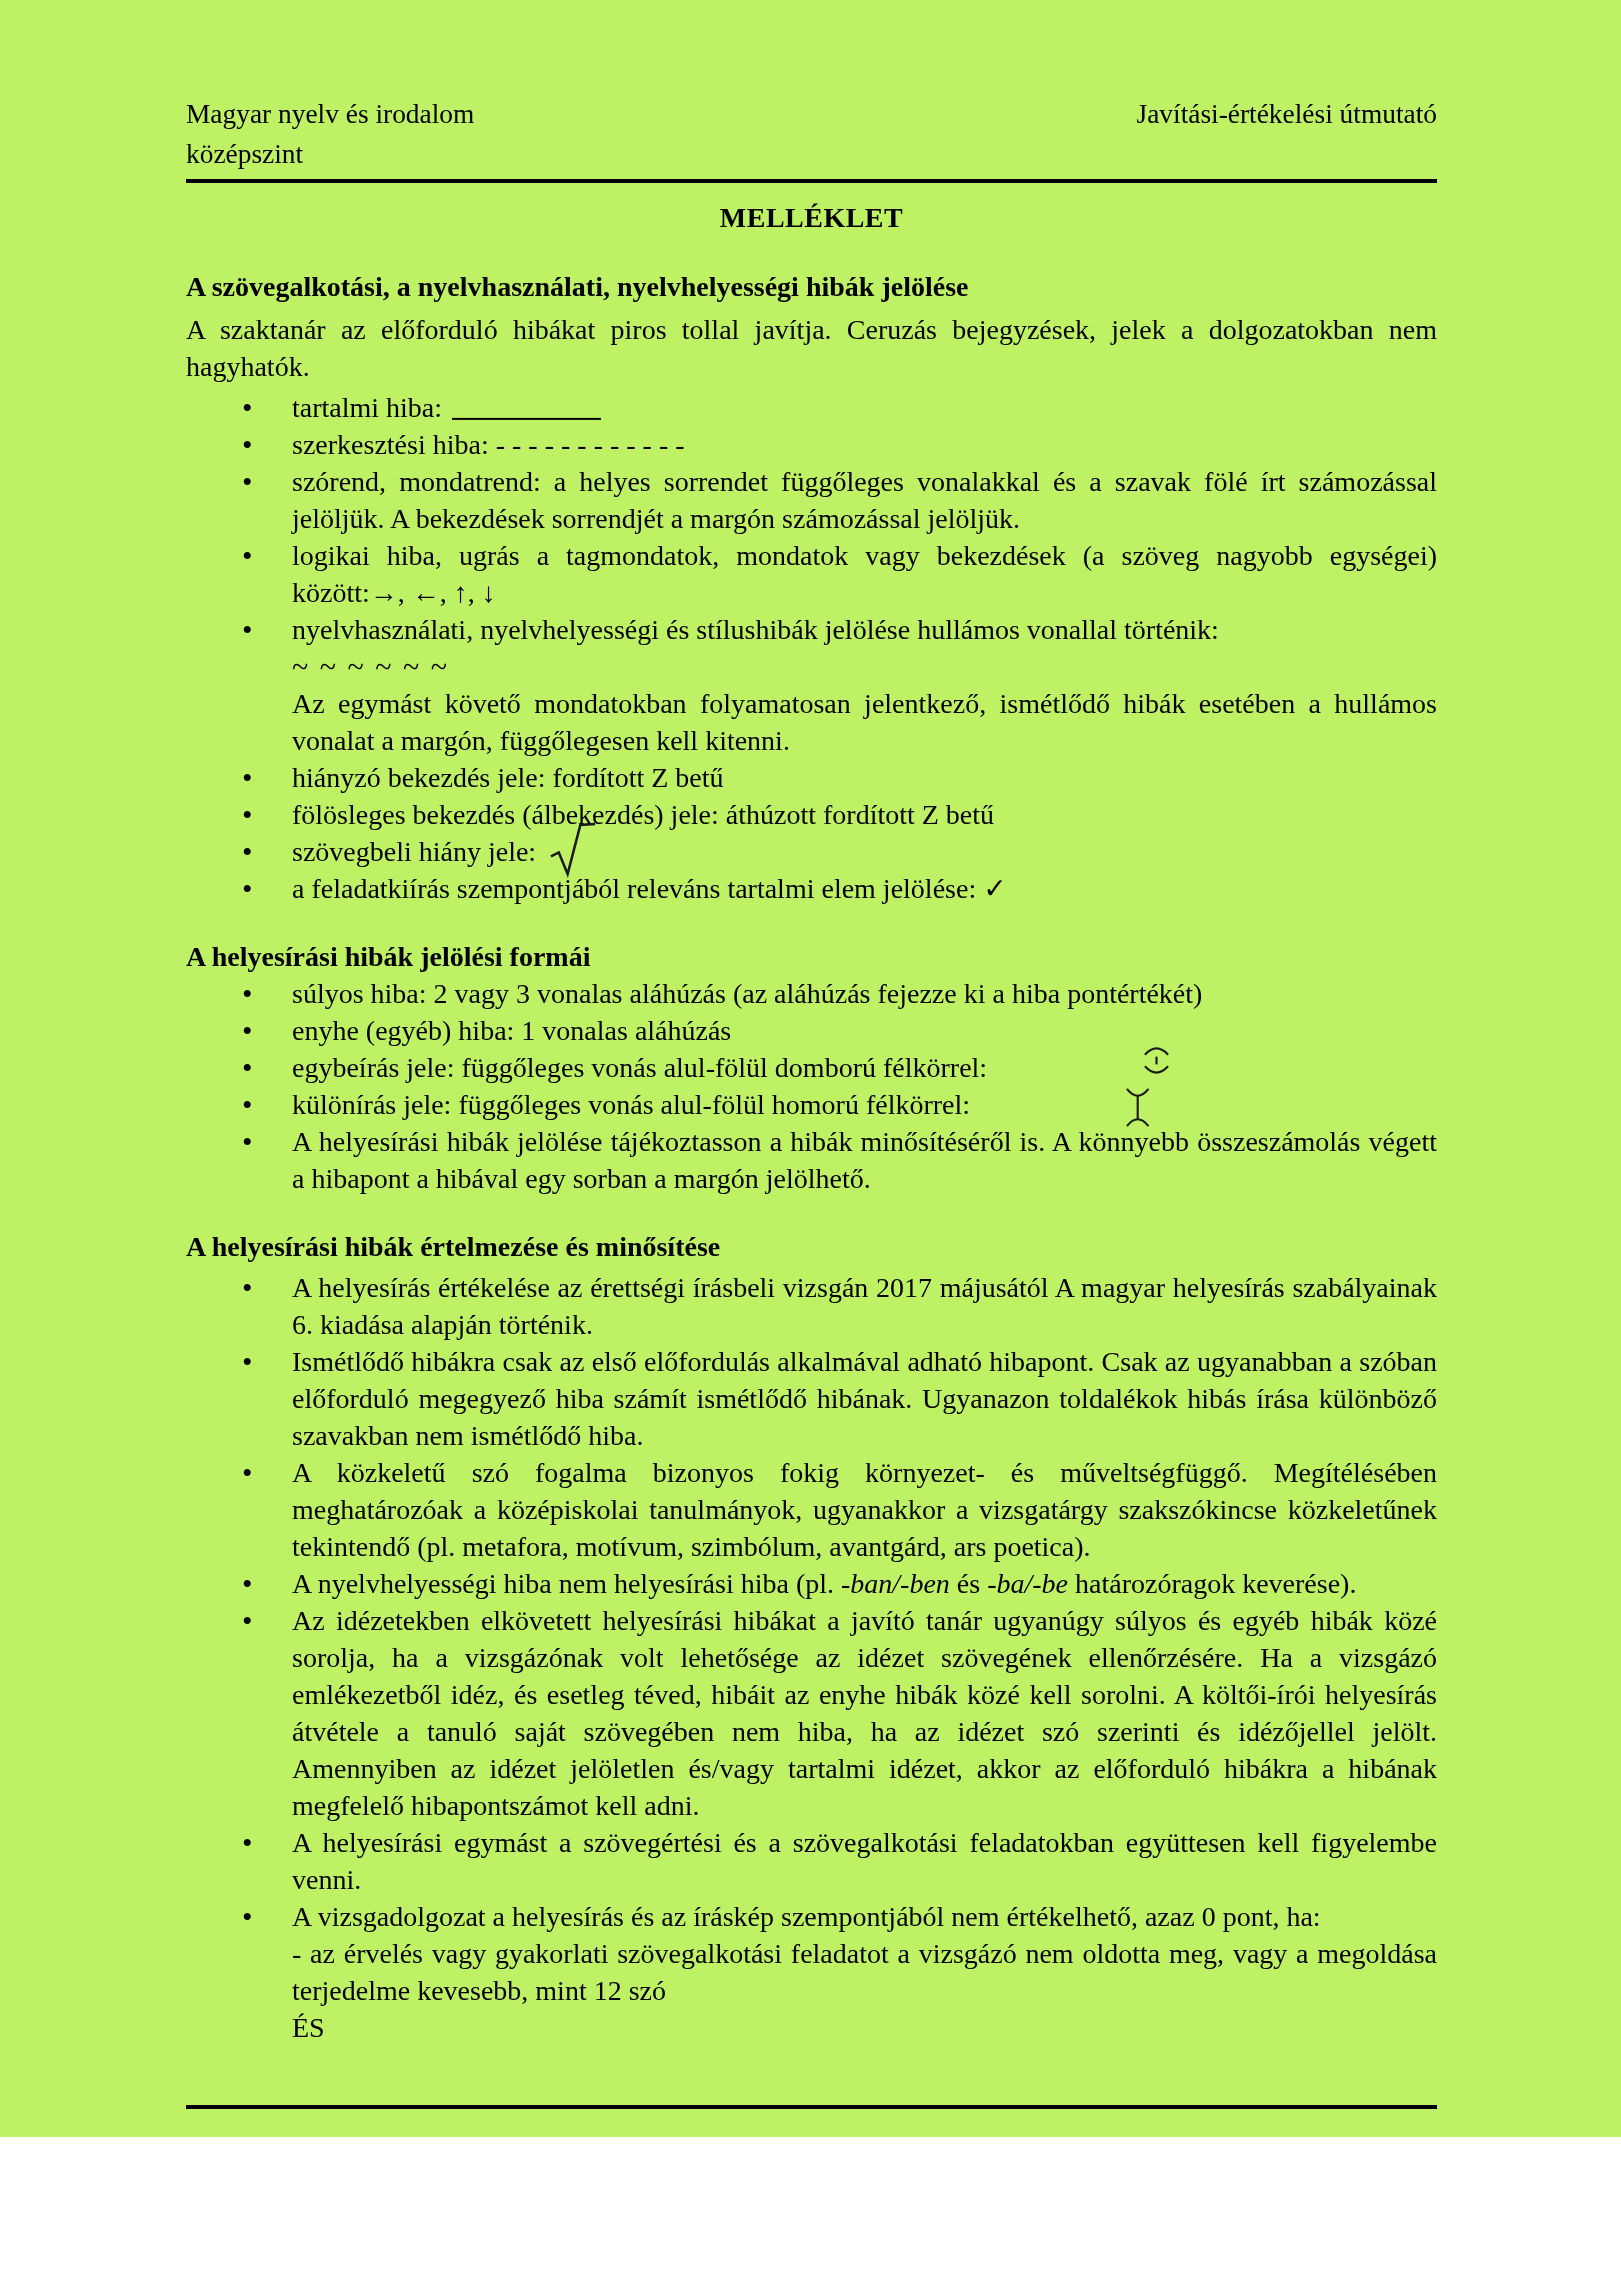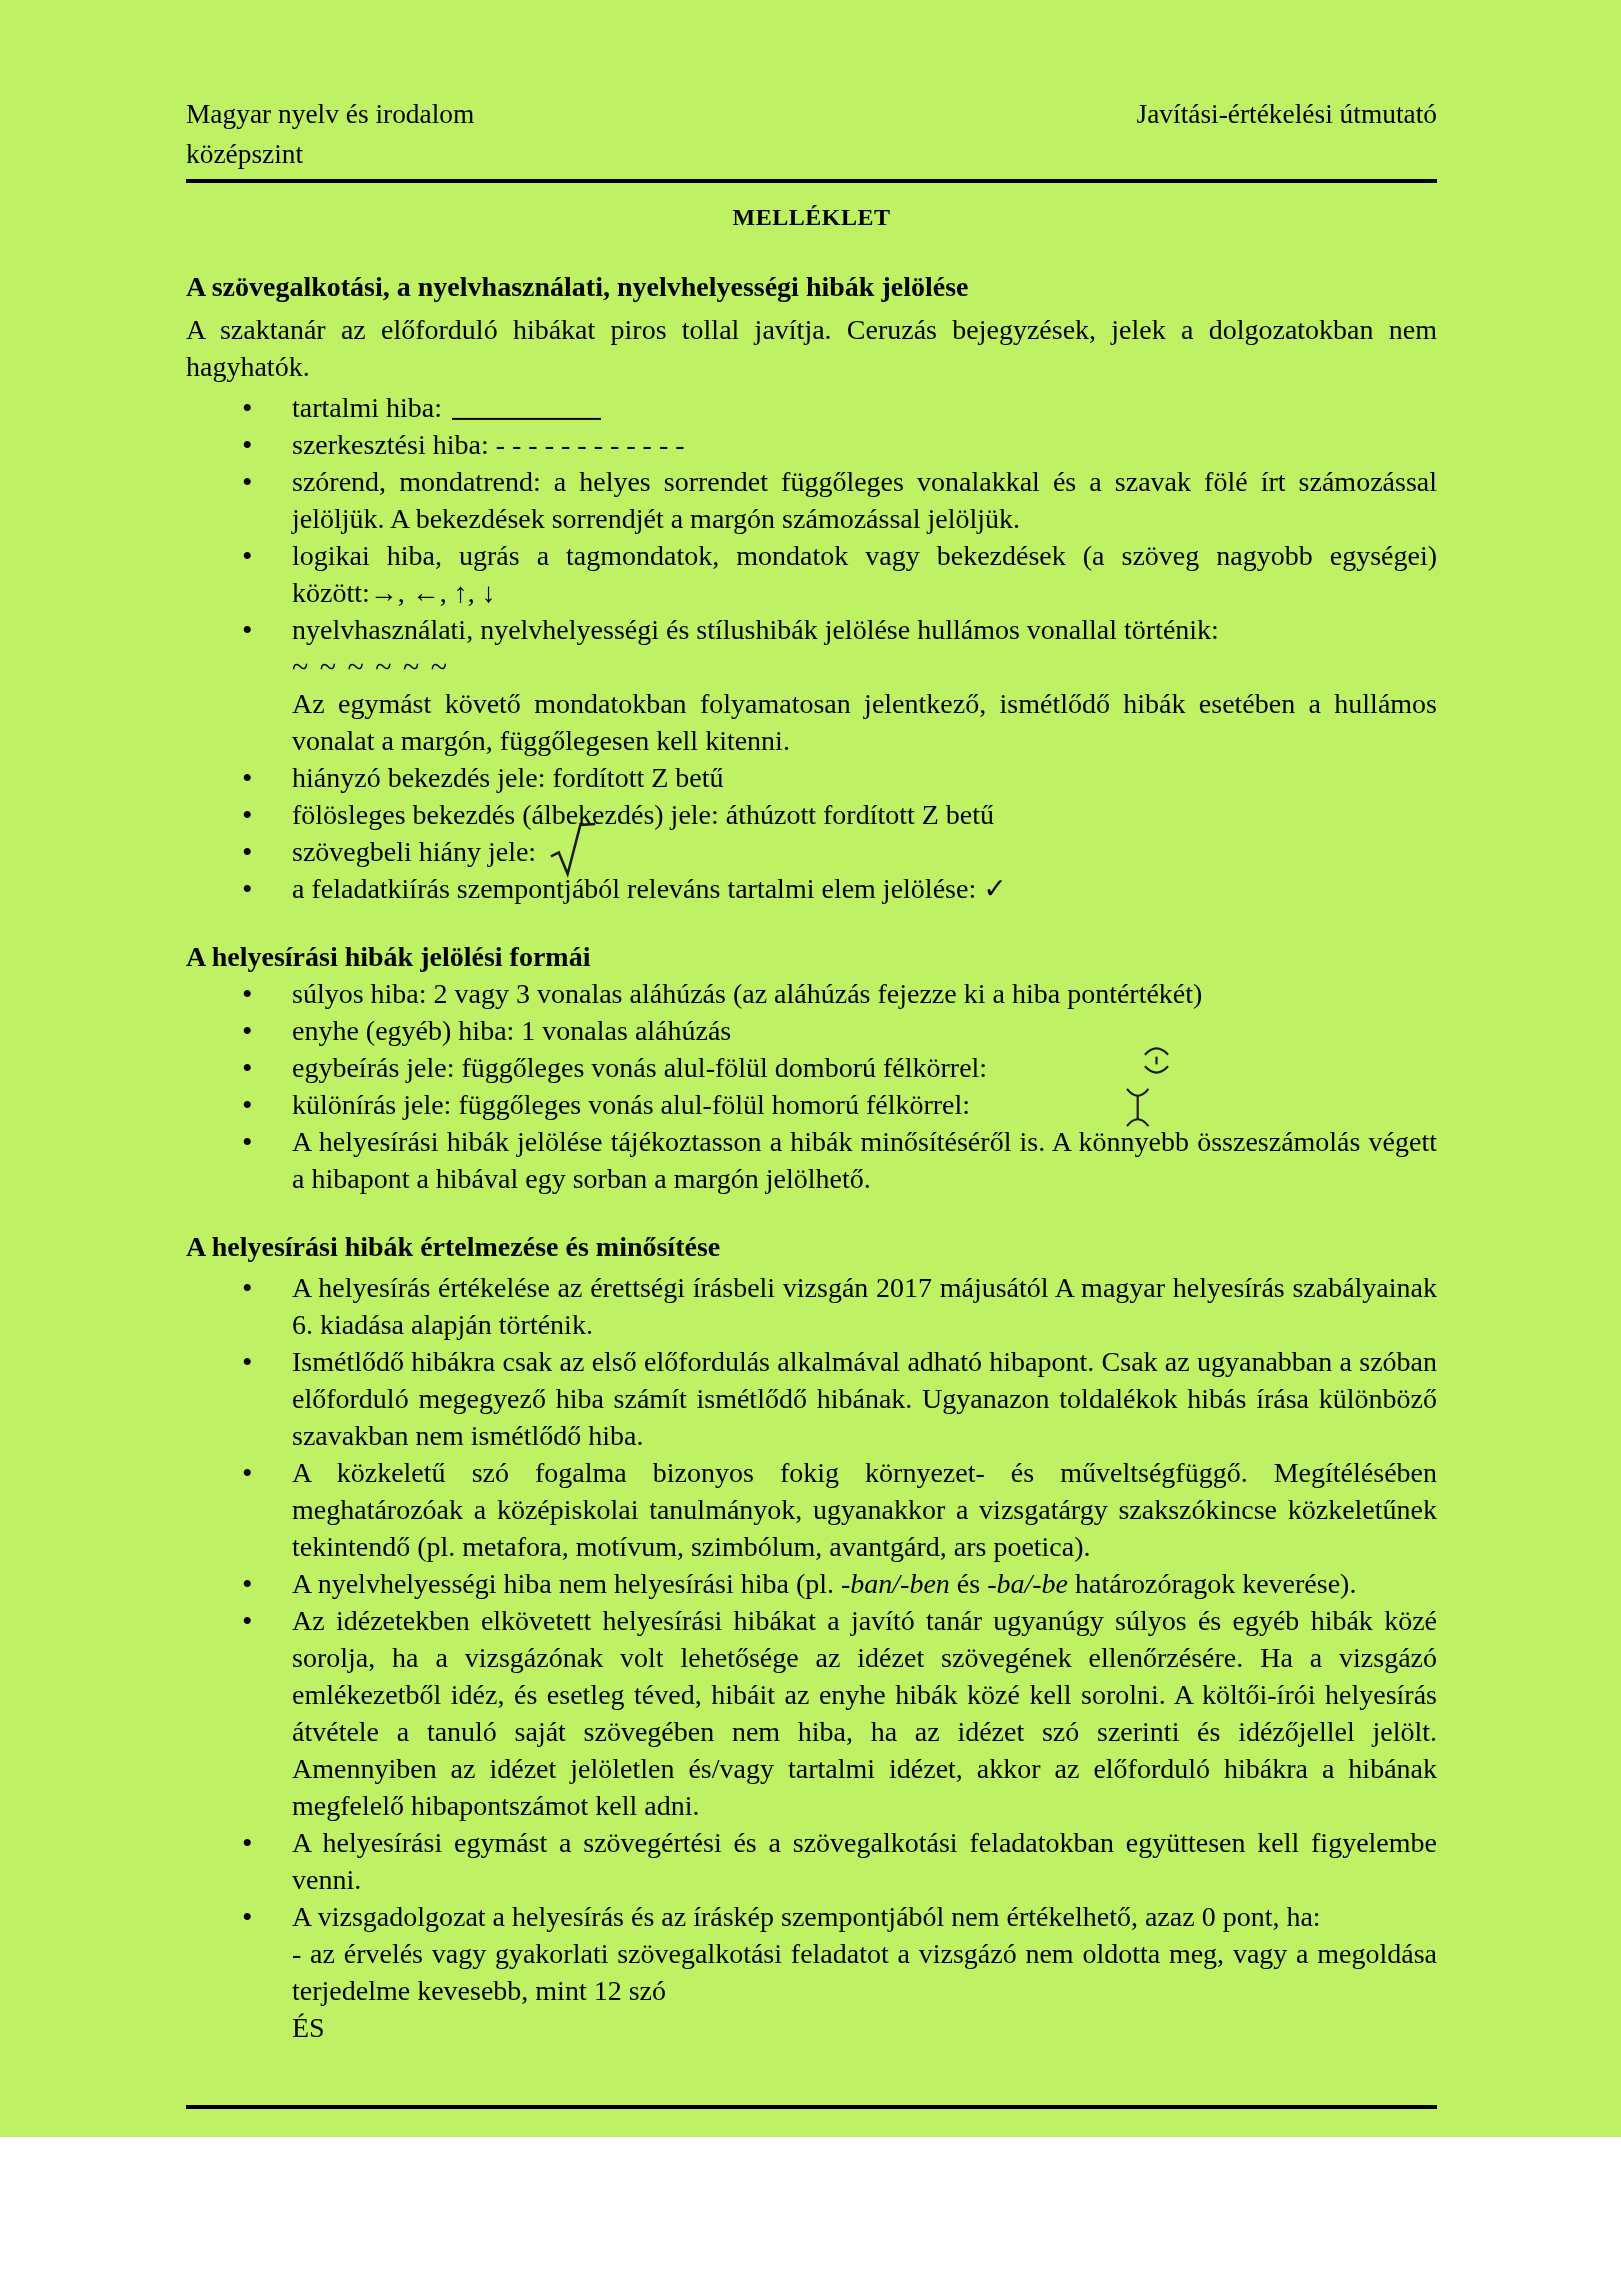--- a/index.html
+++ b/index.html
@@ -8,21 +8,21 @@
     width:1621px;height:2137px;
     background:#bef264;color:#000;
     font-family:"Liberation Serif","DejaVu Serif","DejaVu Sans",serif;
     font-size:28px;line-height:37px;
     overflow:hidden;
   }
   .content{position:absolute;left:186px;width:1251px;top:94px;}
   
   .hdr{display:flex;justify-content:space-between;align-items:flex-start;font-size:27.4px;line-height:40px;}
   .hdr-rule{border:0;border-top:4.9px solid #000;margin:4.9px 0 0 0;}
-  .doc-title{text-align:center;font-weight:bold;font-size:24px;margin-top:15.7px;letter-spacing:0.5px;}
+  .doc-title{text-align:center;font-weight:bold;font-size:28px;margin-top:15.7px;letter-spacing:0.5px;}
   h2.sec{font-size:28px;font-weight:bold;margin:31px 0 0 0;line-height:37px;}
   h2.sec.first{margin-top:32px;}
   .para{text-align:justify;margin-top:6.9px;}
   ul.bl{list-style:none;margin:3.9px 0 0 0;padding:0;}
   ul.bl.tight{margin-top:0;}
   ul.bl li{position:relative;padding-left:106px;text-align:justify;}
   ul.bl li::before{content:"\2022";position:absolute;left:56px;top:0;font-size:30px;}
   .subline{text-align:left;}
   .wavy{letter-spacing:2px;font-size:30px;}
   .blank{display:inline-block;width:149px;height:2.9px;border-bottom:2px solid #000;margin-left:9.8px;transform:translateY(2.9px);}

